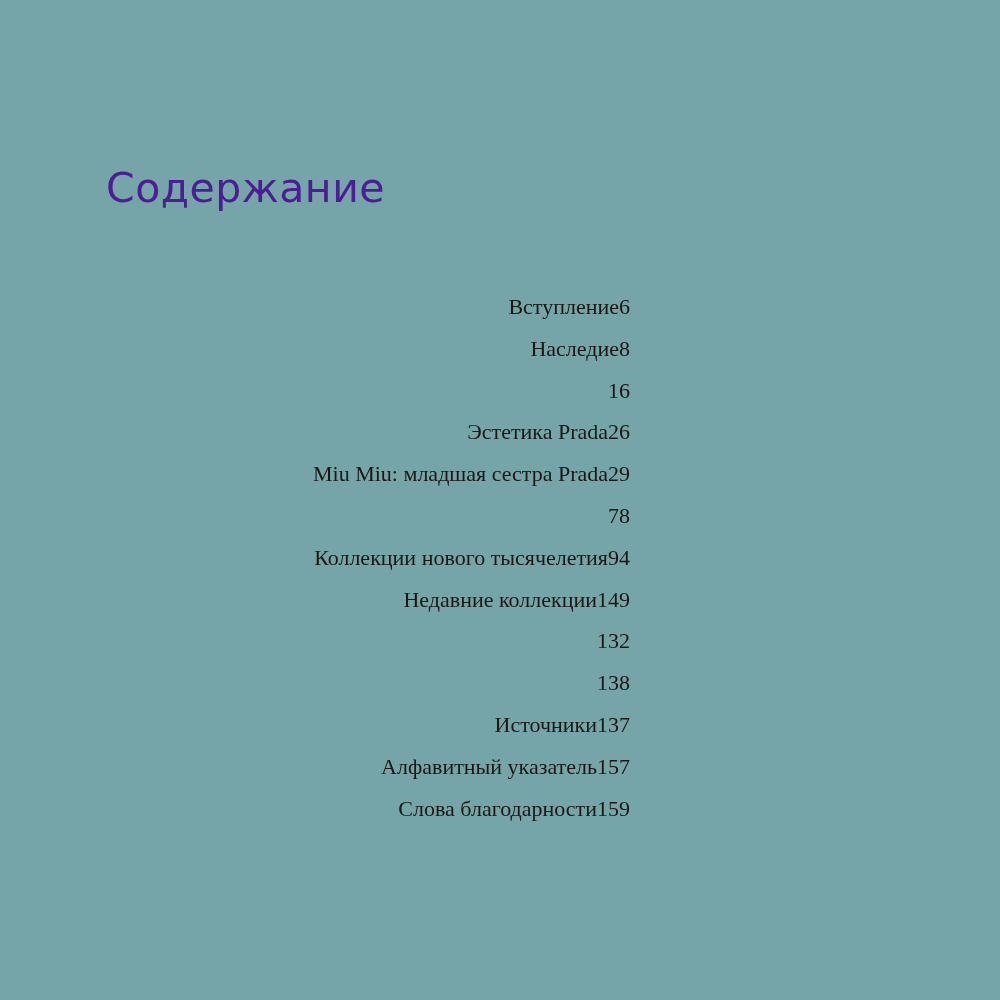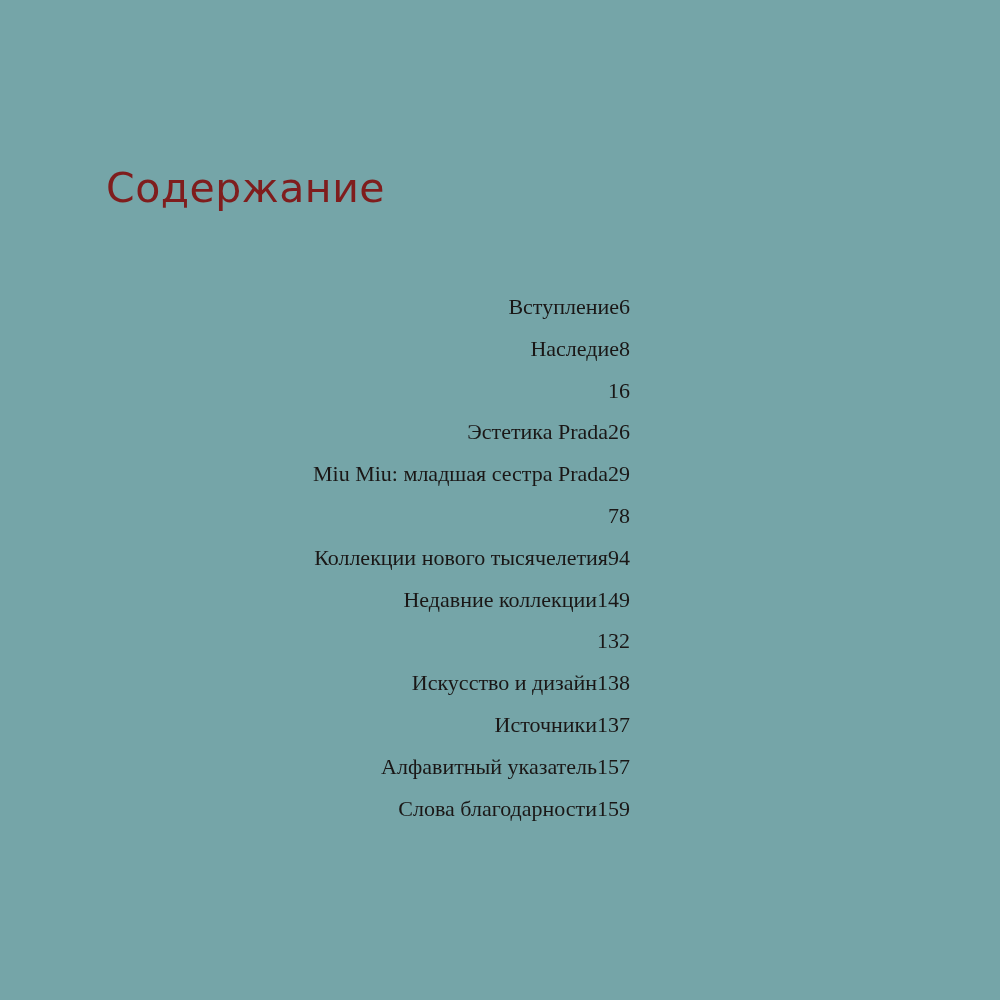--- a/index.html
+++ b/index.html
@@ -9,21 +9,21 @@
     position:relative;
     color:#1a1716;
   }
   .title {
     position:absolute; left:106px; top:158px;
     font-family:"DejaVu Sans", sans-serif;
     font-weight:normal;
     font-size:41px;
     letter-spacing:0.5px;
     margin:0;
-    color:#7f1d1d;
+    color:#4c1d95;
     line-height:60px;
   }
   .toc {
     position:absolute; left:133px; top:286px;
     width:497px;
     list-style:none; margin:0; padding:0;
   }
   .toc-row {
     display:flex; justify-content:flex-end; align-items:baseline;
     height:41.8px;
@@ -67,21 +67,20 @@
     <span class="toc-page">94</span>
   </li>
   <li class="toc-row">
     <span class="toc-label">Недавние коллекции</span>
     <span class="toc-page">149</span>
   </li>
   <li class="toc-row">
     <span class="toc-page">132</span>
   </li>
   <li class="toc-row">
-    <span class="toc-label">Искусство и дизайн</span>
     <span class="toc-page">138</span>
   </li>
   <li class="toc-row">
     <span class="toc-label">Источники</span>
     <span class="toc-page">137</span>
   </li>
   <li class="toc-row">
     <span class="toc-label">Алфавитный указатель</span>
     <span class="toc-page">157</span>
   </li>

